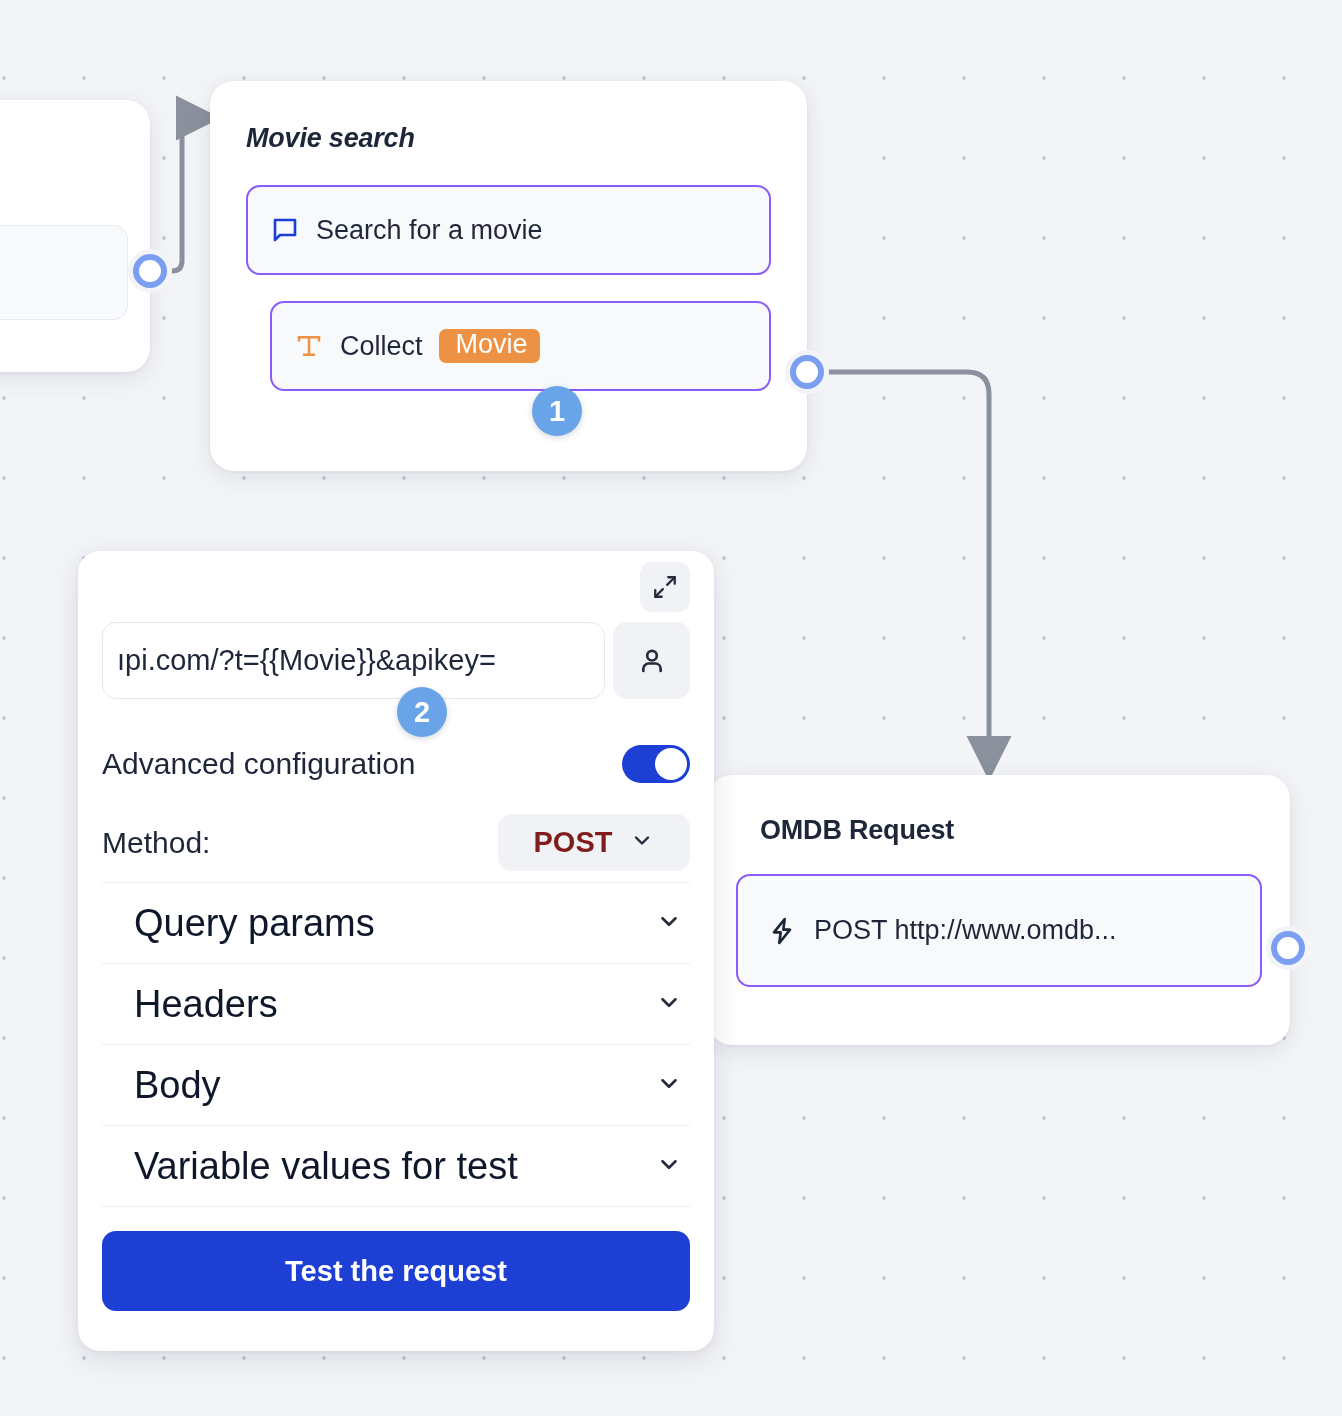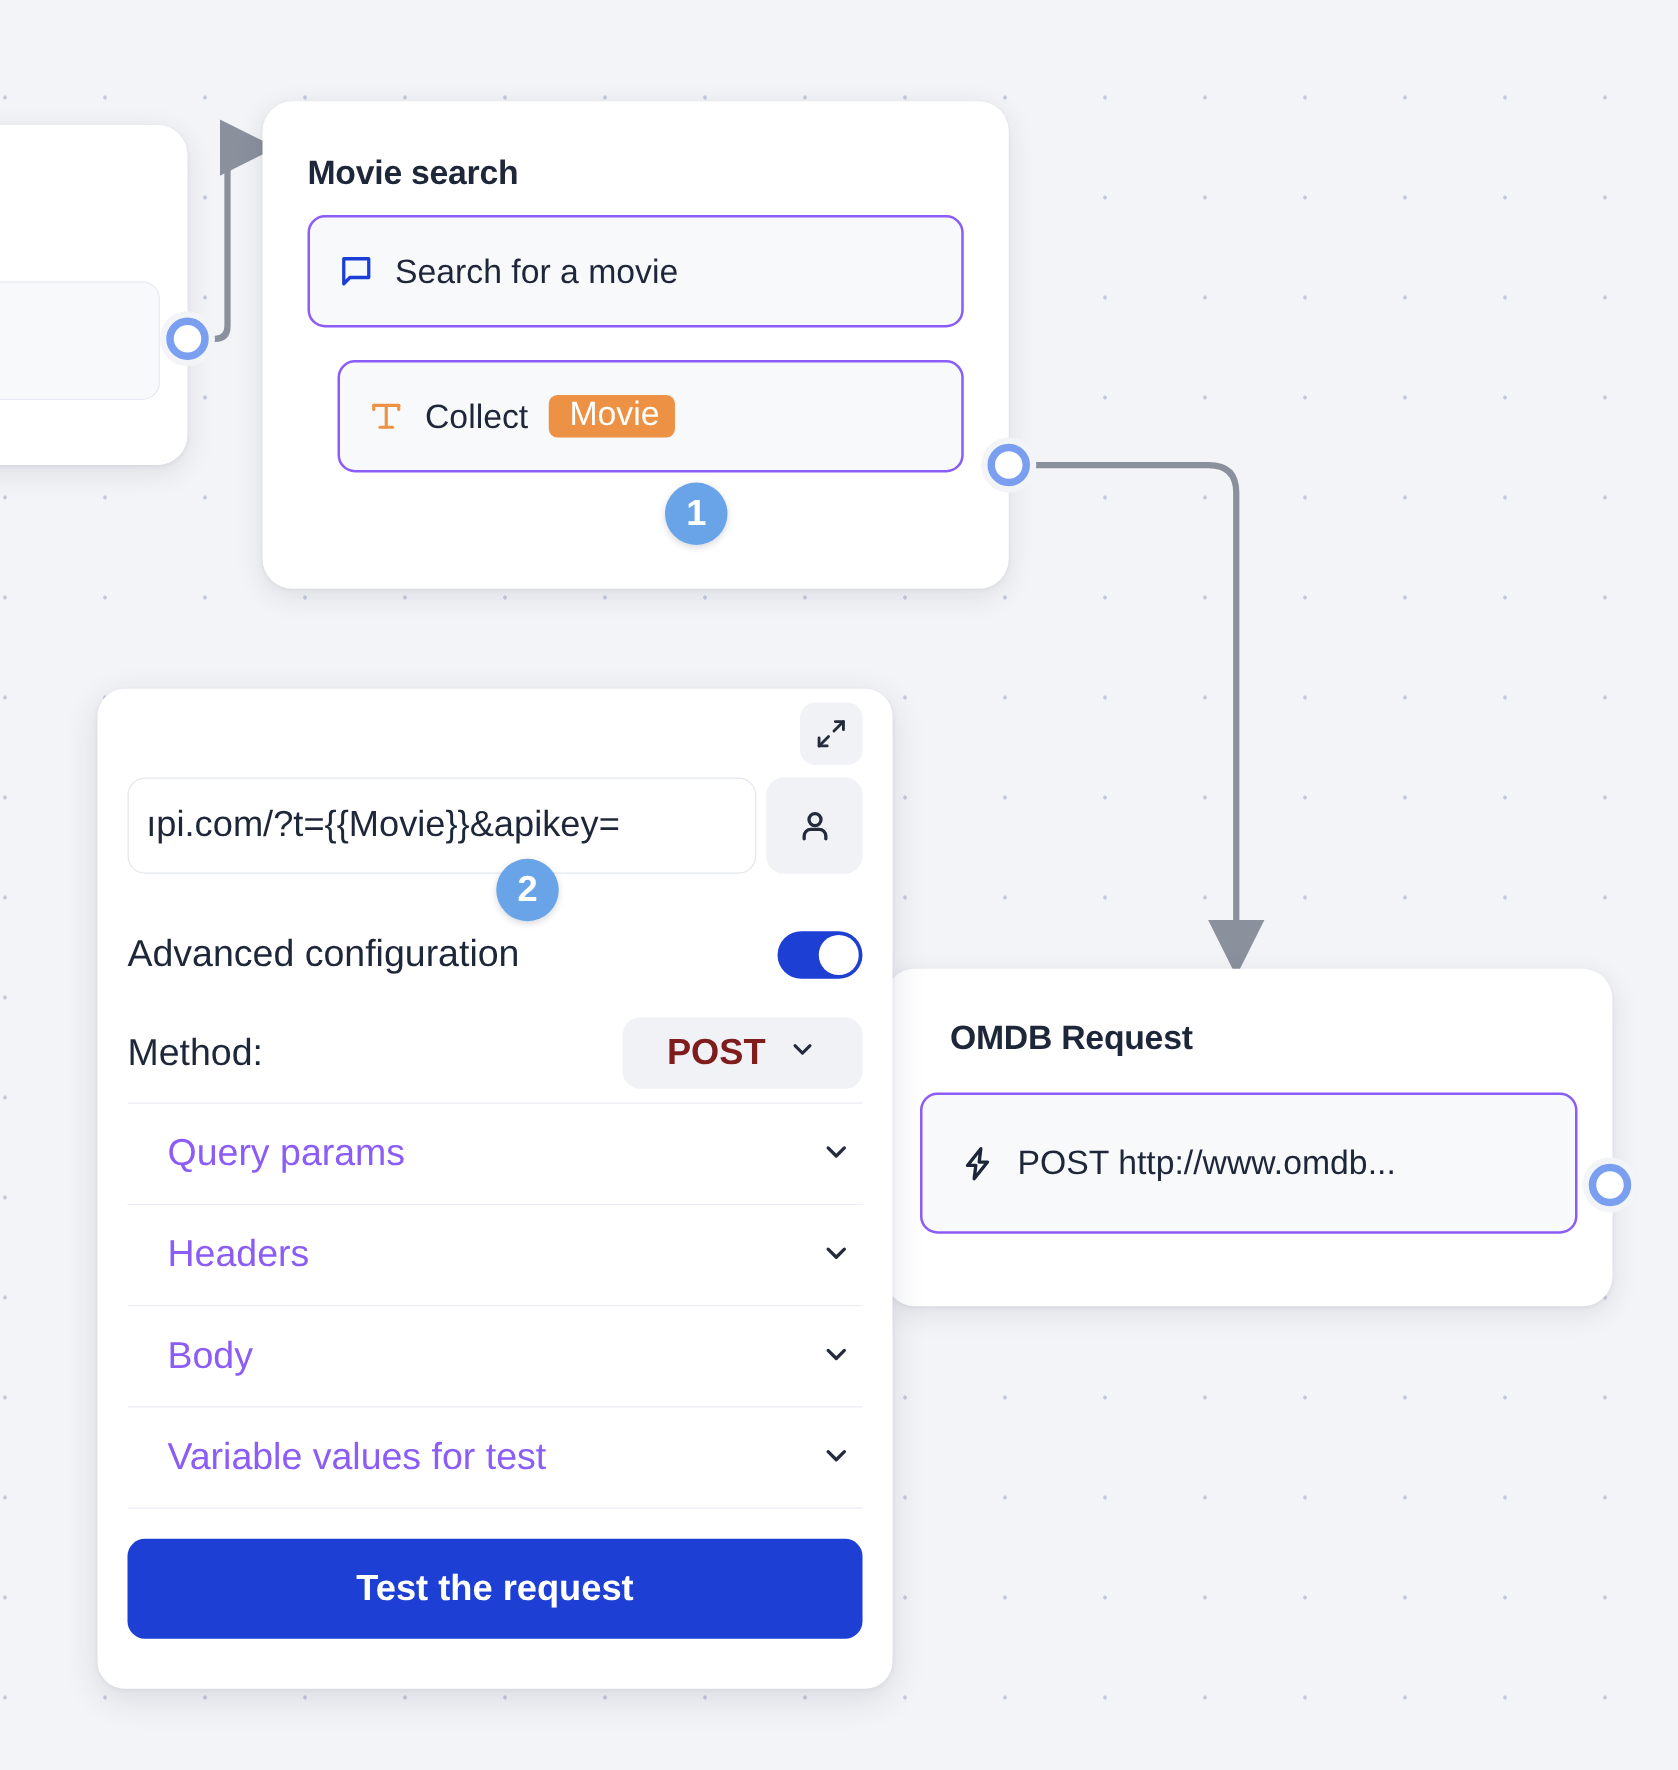--- a/index.html
+++ b/index.html
@@ -55,21 +55,21 @@
     background: #f8f9fb;
     border: 1px solid #e7eaf0;
     border-radius: 14px;
   }
 
   
   #node-movie {
     left: 210px; top: 81px; width: 597px; height: 390px;
     padding: 42px 36px;
   }
-  #node-movie .node-title { margin-bottom: 18px; }
+  #node-movie .node-title { margin-bottom: 31px; font-style: italic; }
   #node-movie .chip { height: 90px; padding: 0 22px; margin-bottom: 26px; }
   #node-movie .chip:last-of-type { margin-bottom: 0; margin-left: 24px; }
 
   .tag-movie {
     background: #ed9244;
     color: #ffffff;
     border-radius: 7px;
     padding: 2px 12px 5px 17px;
     font-size: 27px;
     line-height: 1;
@@ -187,21 +187,21 @@
   }
 
   .accordion { margin-top: 11px; }
   .acc-row {
     height: 81px;
     display: flex; align-items: center; justify-content: space-between;
     border-top: 1px solid #eceef3;
     padding: 0 8px 0 32px;
     cursor: pointer;
   }
-  .acc-label { font-size: 30px; color: #8b5cf6; }
+  .acc-label { font-size: 38px; color: #0f172a; }
 
   .test-btn {
     margin-top: 24px;
     width: 100%;
     height: 80px;
     border-radius: 14px;
     background: #1d3fd4;
     border: none;
     color: #ffffff;
     font-family: "Liberation Sans", "DejaVu Sans", sans-serif;

